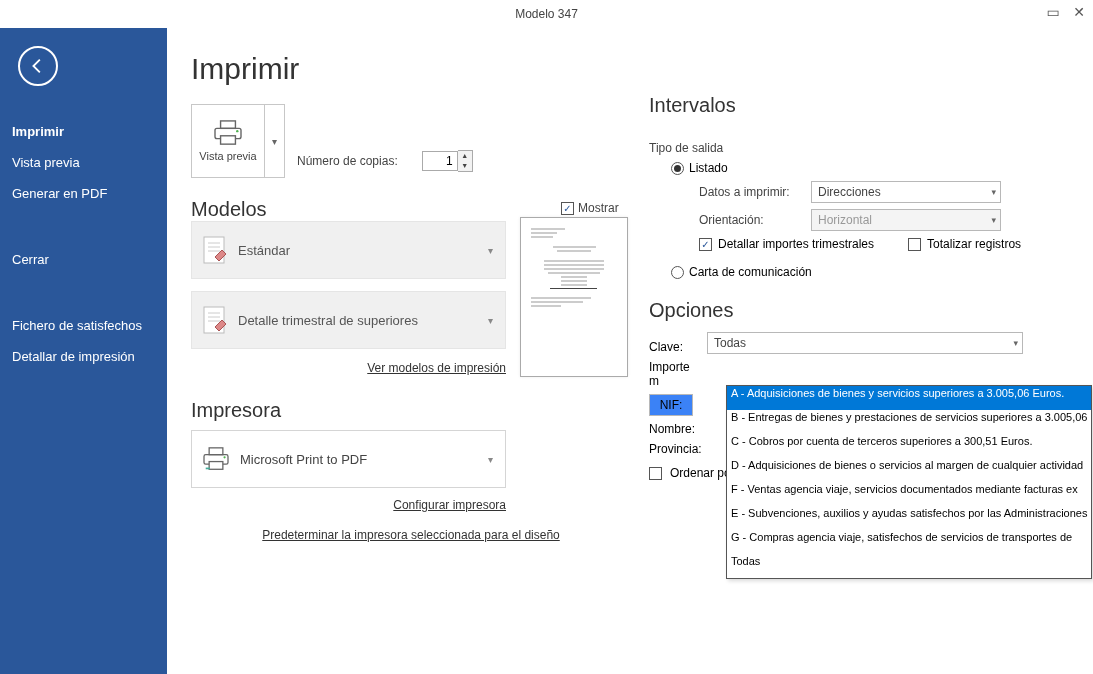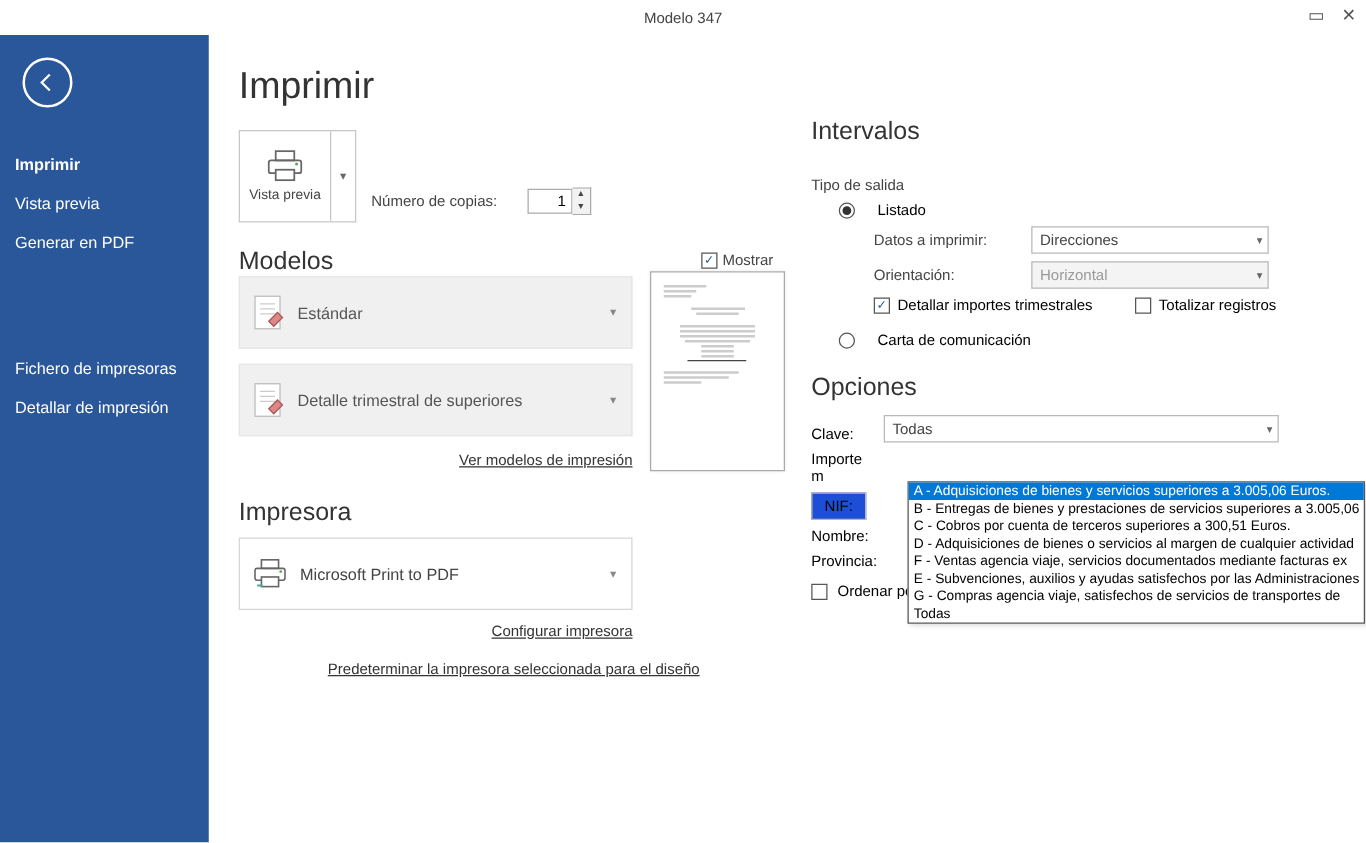--- a/index.html
+++ b/index.html
@@ -50,39 +50,39 @@
 .page-thumb .tline { height: 2px; background: #ccc; margin-bottom: 2px; }
 .page-thumb .tblock { margin-top: 8px; }
 
 .printer-card { border: 1px solid #d5d5d5; height: 58px; display: flex; align-items: center; padding: 0 10px; gap: 10px; cursor: pointer; position: relative; width: 315px; }
 .printer-card .caret { position: absolute; right: 12px; color: #888; font-size: 10px; }
 .link-under { font-size: 12px; color: #333; text-decoration: underline; cursor: pointer; display: block; text-align: right; width: 315px; margin-top: 10px; }
 .link-under2 { font-size: 12px; color: #333; text-decoration: underline; cursor: pointer; display: block; text-align: center; width: 440px; margin-top: 16px; }
 
 
 .rlabel { font-size: 12px; color: #444; }
-.radio-row { display: flex; align-items: center; gap: 18px; font-size: 12px; margin: 6px 0 6px 22px; }
-.field-row { display: flex; align-items: center; gap: 26px; font-size: 12px; margin: 6px 0 6px 50px; }
+.radio-row { display: flex; align-items: center; gap: 5px; font-size: 12px; margin: 6px 0 6px 22px; }
+.field-row { display: flex; align-items: center; gap: 12px; font-size: 12px; margin: 6px 0 6px 50px; }
 .field-row .flabel { width: 100px; color: #444; }
 .combo { border: 1px solid #b8b8b8; height: 22px; width: 190px; display: flex; align-items: center; padding: 0 6px; font-size: 12px; color: #444; position: relative; background: #fff; cursor: pointer; }
 .combo.disabled { background: #f4f4f4; color: #999; }
 .combo .caret { position: absolute; right: 4px; font-size: 9px; color: #666; }
 .check-row2 { display: flex; align-items: center; gap: 34px; font-size: 12px; margin-left: 50px; }
 .checkbox-emu { width: 13px; height: 13px; border: 1px solid #555; display: inline-flex; align-items: center; justify-content: center; font-size: 10px; color: #2a579a; }
 .radio-emu { width: 13px; height: 13px; border: 1px solid #555; border-radius: 50%; display: inline-flex; align-items: center; justify-content: center; }
 .radio-emu .dot { width: 7px; height: 7px; background: #333; border-radius: 50%; }
 
 h2.opciones { font-size: 20px; font-weight: 400; color: #333; margin: 20px 0 10px 0; }
 .opt-row { display: flex; align-items: flex-end; gap: 8px; font-size: 12px; margin: 6px 0; }
 .opt-row .flabel { width: 50px; }
 .combo-wide { width: 316px; }
-.nif-btn { border: 1px solid #b8b8b8; background: #1d4ed8; height: 22px; width: 44px; font-size: 12px; cursor: pointer; }
+.nif-btn { border: 1px solid #b8b8b8; background: #3b82f6; height: 22px; width: 44px; font-size: 12px; cursor: pointer; }
 
 .dropdown-list { position: absolute; left: 726px; top: 385px; width: 366px; border: 1px solid #555; background: #fff; z-index: 100; font-size: 11px; box-shadow: 2px 2px 4px rgba(0,0,0,0.15); }
-.dropdown-list .opt { padding: 0px 4px; height: 14px; line-height: 14px; white-space: nowrap; overflow: hidden; cursor: pointer; }
+.dropdown-list .opt { padding: 0px 4px; height: 24px; line-height: 14px; white-space: nowrap; overflow: hidden; cursor: pointer; }
 .dropdown-list .opt.sel { background: #0078d7; color: #fff; }
 </style>
 </head>
 <body>
 
 <div class="titlebar">
   <span>Modelo 347</span>
   <div class="window-controls">
     <span>▭</span>
     <span>✕</span>
@@ -93,22 +93,23 @@
   <div class="sidebar">
     <div class="back-circle">
       <svg viewBox="0 0 24 24" fill="none" stroke="#fff" stroke-width="2">
           <path d="M14 5 L7 12 L14 19"></path>
         </svg>
     </div>
     <div class="nav-item selected">Imprimir</div>
     <div class="nav-item">Vista previa</div>
     <div class="nav-item">Generar en PDF</div>
     <div class="nav-gap"></div>
+    <div class="nav-item">Cerrar</div>
     <div class="nav-gap"></div>
-    <div class="nav-item">Fichero de impresoras</div>
+    <div class="nav-item">Fichero de satisfechos</div>
     <div class="nav-item">Detallar de impresión</div>
   </div>
 
   <div class="main">
     <div class="leftcol">
       <h1 class="page-title">Imprimir</h1>
 
       <div class="preview-row">
         <div class="preview-btn-wrap">
           <div class="preview-btn">

